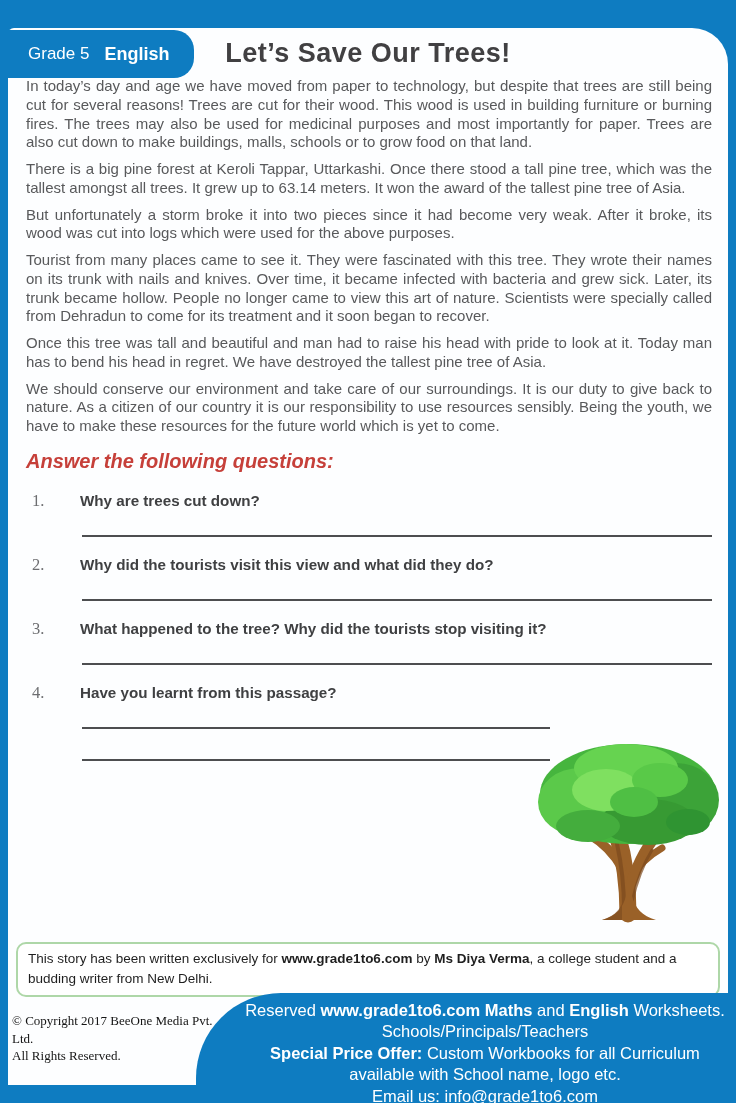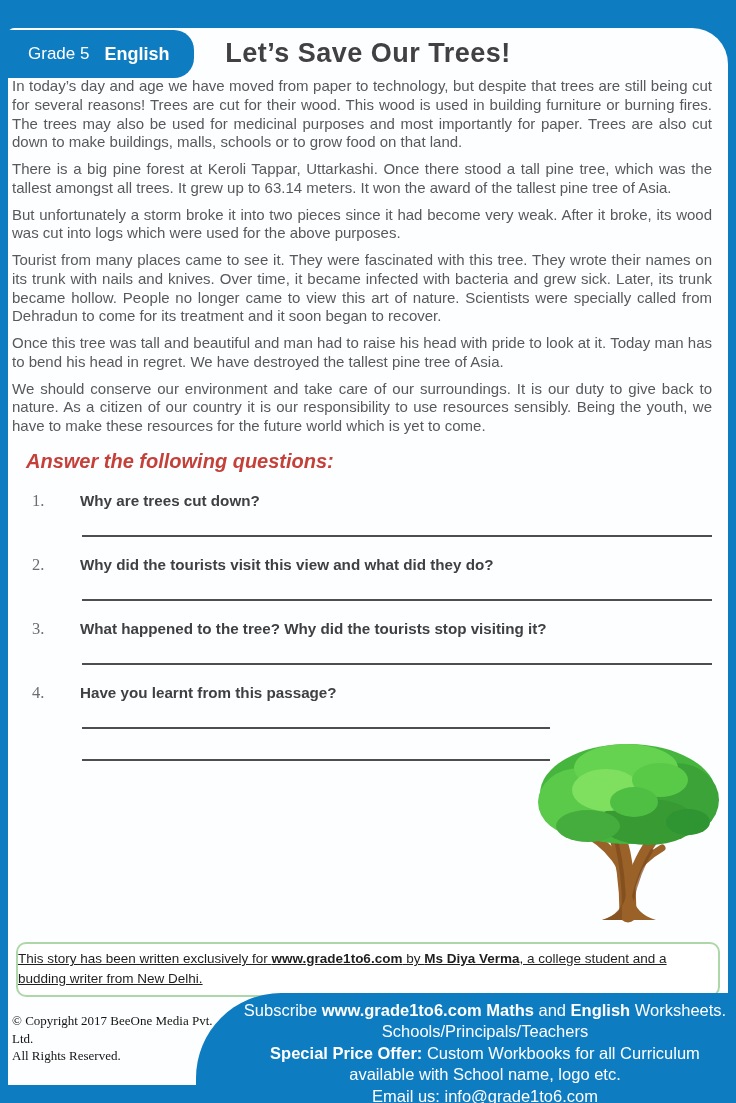--- a/index.html
+++ b/index.html
@@ -48,21 +48,21 @@
   }
   
   .title {
     text-align: center;
     margin: 10px 0 8px 0;
     font-size: 27px; font-weight: 700;
     color: #414042;
     letter-spacing: 0.5px;
   }
   
-  .passage { padding: 0 16px 0 4px; }
+  .passage { padding: 0 16px 0 18px; }
   .passage p {
     font-size: 15px; line-height: 1.25;
     color: #58595b;
     text-align: justify;
     margin-bottom: 8px;
   }
   
   .questions { padding: 0 16px 0 18px; position: relative; }
   .q-heading {
     margin-top: 14px;
@@ -90,22 +90,22 @@
     right: 0px; top: 710px;
     width: 200px; height: 185px;
   }
   
   .note {
     position: absolute;
     left: 8px; right: 8px; top: 914px;
     border: 2px solid #aed7a8;
     border-radius: 10px;
     background: #ffffff;
-    padding: 5px 0;
-    font-size: 13.5px; line-height: 1.5; color: #1f1f1f; text-decoration: underline;
+    padding: 5px 10px;
+    font-size: 13.5px; line-height: 1.5; color: #1f1f1f;
   }
   .note b { font-weight: 700; }
   
   .footer-blob {
     position: absolute;
     right: 0; bottom: 0;
     width: 540px; height: 110px;
     background: #0e7cc1;
     border-top-left-radius: 85px;
     color: #ffffff;
@@ -211,21 +211,21 @@
     </svg>
 
     <div class="note">
       <span>This story has been written exclusively for </span><b>www.grade1to6.com</b><span> by </span><b>Ms Diya Verma</b><span>, a college student and a budding writer from New Delhi.</span>
     </div>
 
   </div>
 
   <div class="footer-blob">
     <div>
-      <span>Subscribe </span><b>www.grade1to6.com Maths</b><span> and </span><b>English</b><span> Worksheets.</span>
+      <span>Reserved </span><b>www.grade1to6.com Maths</b><span> and </span><b>English</b><span> Worksheets.</span>
     </div>
     <div>Schools/Principals/Teachers</div>
     <div>
       <b>Special Price Offer:</b><span> Custom Workbooks for all Curriculum available with School name, logo etc.</span>
     </div>
     <div>Email us: info@grade1to6.com</div>
   </div>
 
   <div class="copyright">
     <div>© Copyright 2017 BeeOne Media Pvt. Ltd.</div>

